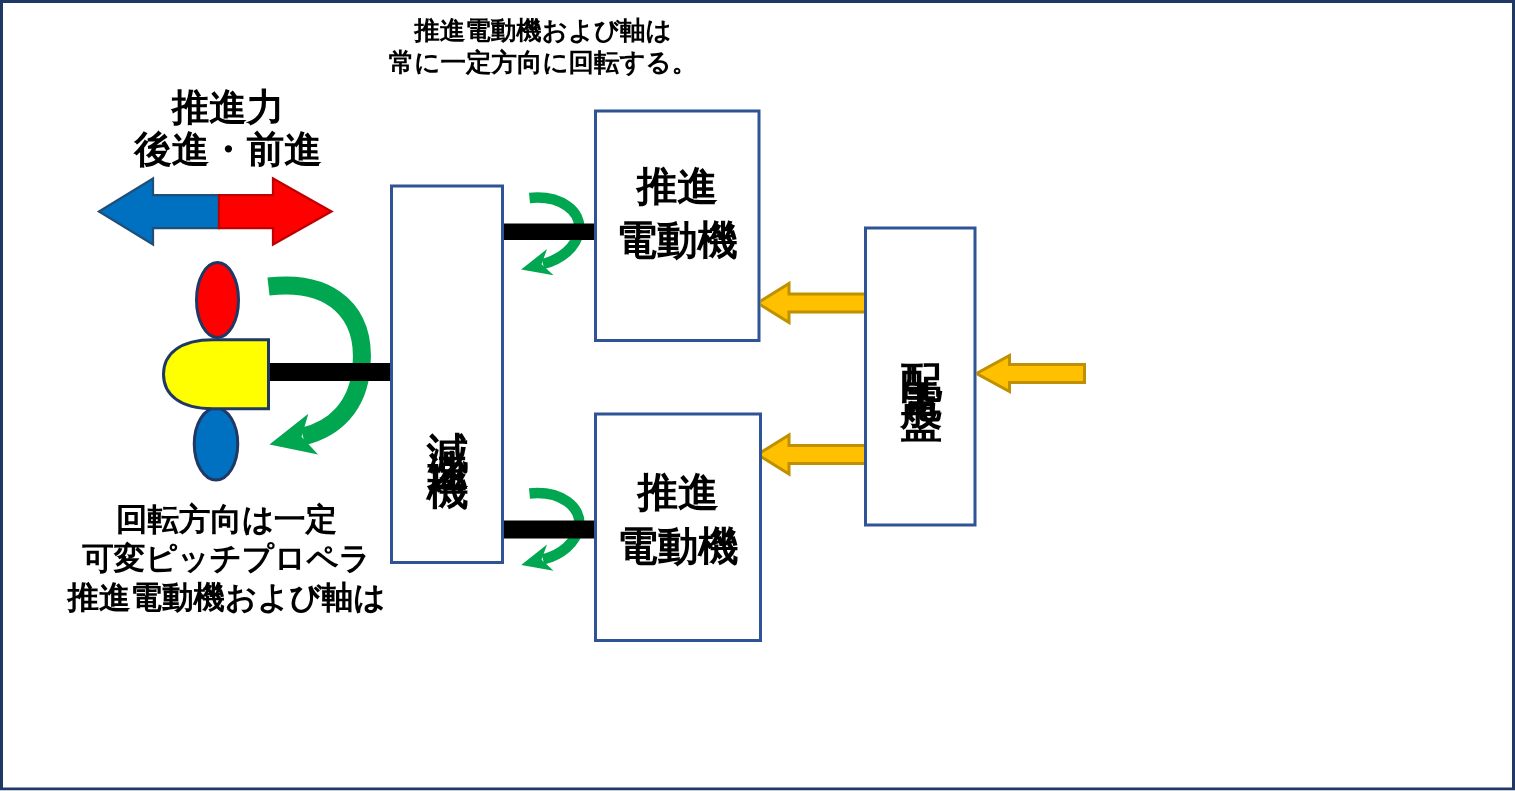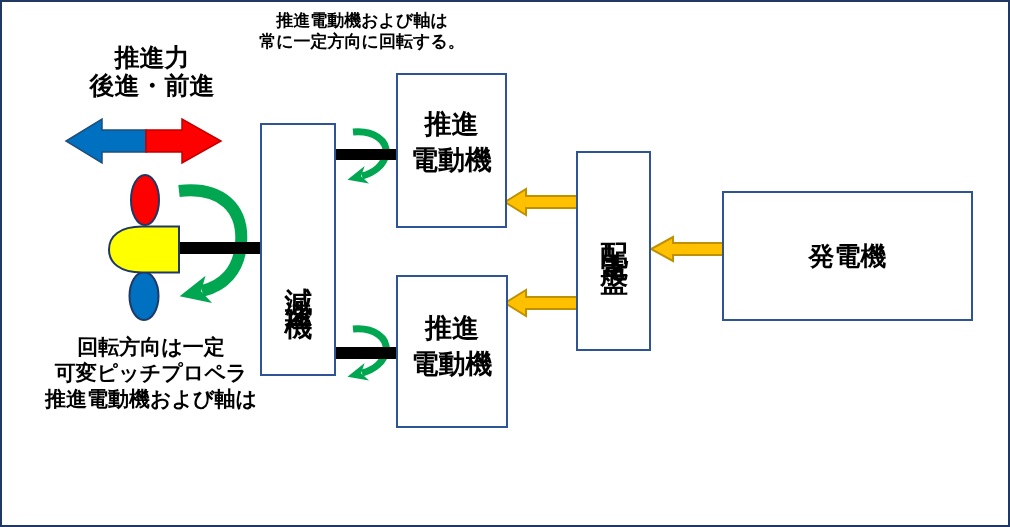--- a/index.html
+++ b/index.html
@@ -9,21 +9,21 @@
     background:#ffffff;
     border:2px solid var(--frame-border,#1F3864);
     box-sizing:border-box;
     font-family:"Liberation Sans","DejaVu Sans",sans-serif;
     color:#000;
     overflow:hidden;
   }
   .layer{position:absolute;left:0;top:0;width:1010px;height:527px;}
   .txt{position:absolute;font-weight:bold;text-align:center;white-space:nowrap;}
   .top-note{left:230px;top:8px;width:260px;font-size:17px;line-height:21px;}
-  .thrust-label{left:60px;top:41px;width:180px;font-size:25px;line-height:28px;}
+  .thrust-label{left:60px;top:56px;width:180px;font-size:25px;line-height:28px;}
   .prop-note{left:26px;top:332px;width:246px;font-size:21px;line-height:26px;}
   .caption{left:280px;top:467px;width:405px;font-size:24px;letter-spacing:1px;}
   .box{
     position:absolute;
     background:#ffffff;
     border:2px solid var(--box-border,#2F5496);
     box-sizing:border-box;
     display:flex;align-items:center;justify-content:center;
     font-weight:bold;
   }
@@ -111,18 +111,15 @@
     <div class="motor-text">
       <div>推進</div>
       <div>電動機</div>
     </div>
   </div>
 
   <div class="box box-switchboard">
     <div class="vtext">配電盤</div>
   </div>
 
-  <div class="box box-generator">
-    <div class="gen-text">発電機</div>
-  </div>
 
 
 </div>
 
 </body></html>

